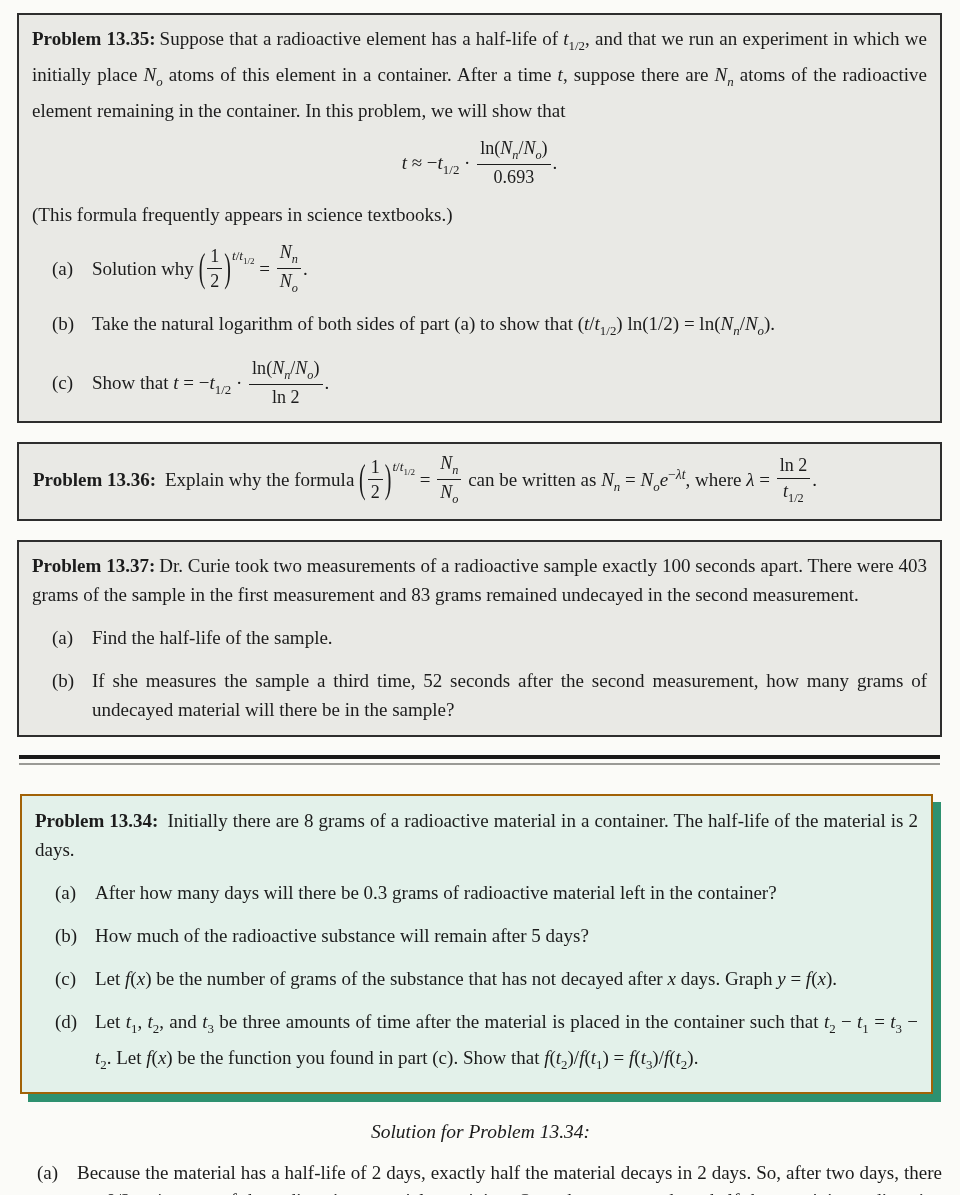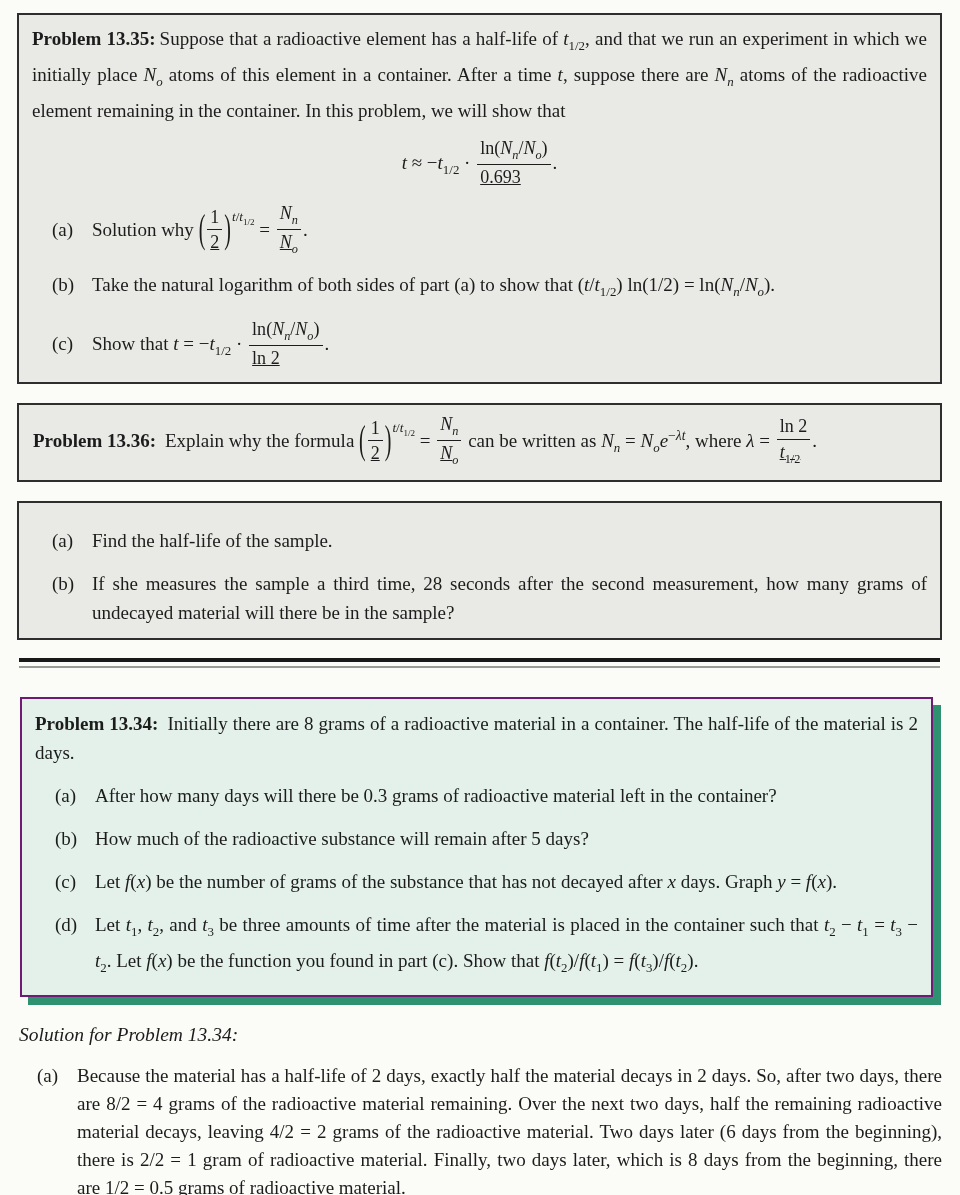--- a/index.html
+++ b/index.html
@@ -31,29 +31,29 @@
   
   .formula-row {
     text-align: center;
     margin: 14px 0 10px 0;
     line-height: 1.1;
   }
   
   .frac {
     display: inline-block;
     vertical-align: middle;
-    text-align: left;
+    text-align: center;
     line-height: 1.25;
     font-size: 0.95em;
     position: relative;
     top: -2px;
     margin: 0 2px;
   }
   .frac .num { display: block; border-bottom: 1.4px solid #1c1c1c; padding: 0 3px 1px 3px; }
-  .frac .den { display: block; padding: 1px 3px 0 3px; text-decoration: underline; }
+  .frac .den { display: block; padding: 1px 3px 0 3px; }
   
   .bigp {
     display: inline-block;
     transform: scaleY(2.0);
     vertical-align: middle;
     font-size: 1.05em;
     font-weight: 400;
     line-height: 1;
     position: relative;
     top: -2px;
@@ -79,33 +79,34 @@
   
   .double-rule {
     margin: 18px 2px 0 2px;
     height: 10px;
     border-top: 4px solid #191919;
     border-bottom: 2px solid #9a9a96;
   }
   
   .gbox {
     margin: 29px 9px 0 3px;
-    border: 2px solid #701a75;
+    border: 2px solid #a16207;
     background: #e3f1ea;
     box-shadow: 8px 8px 0 #2e9170;
     padding: 10px 13px 13px 13px;
     font-size: 19px;
     line-height: 29px;
   }
   
   .sol-heading {
     font-style: italic;
     margin: 24px 0 8px 2px;
     font-size: 19.5px;
     line-height: 28px;
+    text-align: center;
   }
   .sol-item {
     display: flex;
     margin: 13px 0 0 20px;
     align-items: baseline;
     font-size: 19px;
     line-height: 28px;
   }
   .sol-item .ilabel { width: 40px; flex-shrink: 0; }
   .sol-item .itext { flex: 1; text-align: justify; }
@@ -116,20 +117,21 @@
 </head>
 <body>
 
 <div class="page">
 
   <section class="pbox">
     <p class="para"><b class="ptitle">Problem 13.35:</b><span>Suppose that a radioactive element has a half-life of <i>t</i><sub>1/2</sub>, and that we run an experiment in which we initially place <i>N<sub>o</sub></i> atoms of this element in a container.  After a time <i>t</i>, suppose there are <i>N<sub>n</sub></i> atoms of the radioactive element remaining in the container.  In this problem, we will show that</span></p>
     <div class="formula-row">
       <span><i>t</i> ≈ −<i>t</i><sub>1/2</sub> · </span><span class="frac"><span class="num">ln(<i>N<sub>n</sub></i>/<i>N<sub>o</sub></i>)</span><span class="den">0.693</span></span><span>.</span>
     </div>
+    <p class="para">(This formula frequently appears in science textbooks.)</p>
     <div class="item tall">
       <span class="ilabel">(a)</span>
       <span class="itext">
         <span>Solution why </span><span class="bigp">(</span><span class="frac"><span class="num">1</span><span class="den">2</span></span><span class="bigp">)</span><span class="pexp"><i>t</i>/<i>t</i><sub>1/2</sub></span><span> = </span><span class="frac"><span class="num"><i>N<sub>n</sub></i></span><span class="den"><i>N<sub>o</sub></i></span></span><span>.</span>
       </span>
     </div>
     <div class="item">
       <span class="ilabel">(b)</span>
       <span class="itext">Take the natural logarithm of both sides of part (a) to show that (<i>t</i>/<i>t</i><sub>1/2</sub>) ln(1/2) = ln(<i>N<sub>n</sub></i>/<i>N<sub>o</sub></i>).</span>
     </div>
@@ -139,27 +141,28 @@
         <span>Show that <i>t</i> = −<i>t</i><sub>1/2</sub> · </span><span class="frac"><span class="num">ln(<i>N<sub>n</sub></i>/<i>N<sub>o</sub></i>)</span><span class="den">ln 2</span></span><span>.</span>
       </span>
     </div>
   </section>
 
   <section class="pbox oneline gap-box">
     <p><b class="ptitle">Problem 13.36:</b><span> Explain why the formula </span><span class="bigp">(</span><span class="frac"><span class="num">1</span><span class="den">2</span></span><span class="bigp">)</span><span class="pexp"><i>t</i>/<i>t</i><sub>1/2</sub></span><span> = </span><span class="frac"><span class="num"><i>N<sub>n</sub></i></span><span class="den"><i>N<sub>o</sub></i></span></span><span> can be written as <i>N<sub>n</sub></i> = <i>N<sub>o</sub></i><i>e</i><sup>−<i>λt</i></sup>, where <i>λ</i> = </span><span class="frac"><span class="num">ln 2</span><span class="den"><i>t</i><sub>1/2</sub></span></span><span>.</span></p>
   </section>
 
   <section class="pbox gap-box">
+    <p class="para"><b class="ptitle">Problem 13.37:</b><span>Dr. Curie took two measurements of a radioactive sample exactly 100 seconds apart. There were 403 grams of the sample in the first measurement and 83 grams remained undecayed in the second measurement.</span></p>
     <div class="item tall">
       <span class="ilabel">(a)</span>
       <span class="itext">Find the half-life of the sample.</span>
     </div>
     <div class="item tall">
       <span class="ilabel">(b)</span>
-      <span class="itext">If she measures the sample a third time, 28 seconds after the second measurement, how many grams of undecayed material will there be in the sample?</span>
+      <span class="itext">If she measures the sample a third time, 52 seconds after the second measurement, how many grams of undecayed material will there be in the sample?</span>
     </div>
   </section>
 
   <div class="double-rule"></div>
 
   <section class="gbox">
     <p class="para"><b class="ptitle">Problem 13.34:</b><span>  Initially there are 8 grams of a radioactive material in a container.  The half-life of the material is 2 days.</span></p>
     <div class="item tall">
       <span class="ilabel">(a)</span>
       <span class="itext">After how many days will there be 0.3 grams of radioactive material left in the container?</span>

